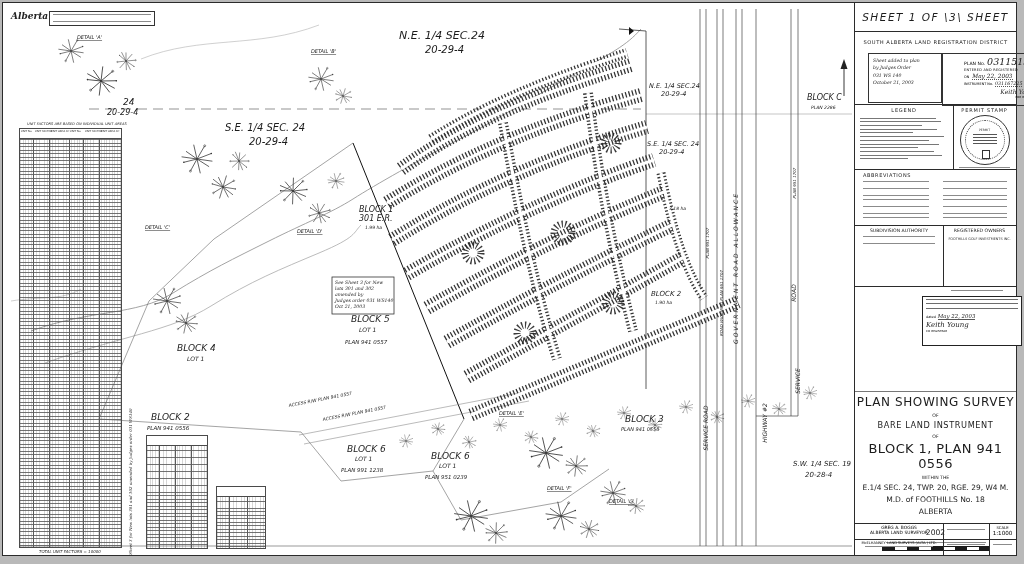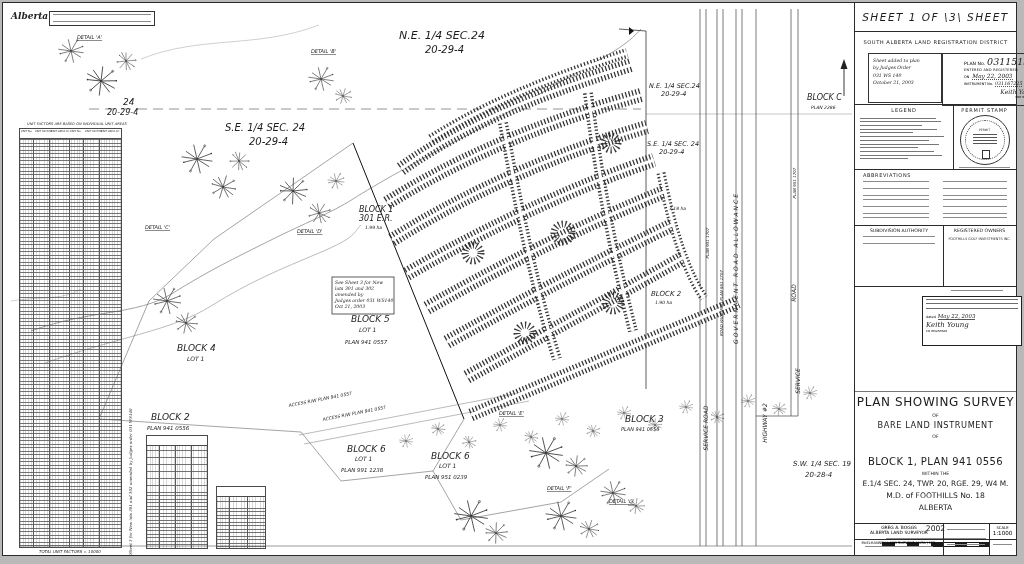--- a/index.html
+++ b/index.html
@@ -366,21 +366,21 @@
       <div style="font-size:2.8px">CO-REGISTRAR</div>
     </div>
 
     <div class="hline" style="top:388px;border-top-color:#777"></div>
 
     <div class="abs c" style="left:0;top:392px;width:161px">
       <div class="tt" style="font-size:12px;letter-spacing:0.6px">PLAN SHOWING SURVEY</div>
       <div class="tt" style="font-size:4.6px;margin-top:4px">OF</div>
       <div class="tt" style="font-size:8.2px;margin-top:2px;letter-spacing:0.6px">BARE LAND INSTRUMENT</div>
       <div class="tt" style="font-size:4.6px;margin-top:4px">OF</div>
-      <div class="tt" style="font-size:10px;margin-top:17px;letter-spacing:0.4px">BLOCK 1, PLAN 941 0556</div>
+      <div class="tt" style="font-size:13px;margin-top:2px;letter-spacing:0.4px">BLOCK 1, PLAN 941 0556</div>
       <div class="tt" style="font-size:4.6px;margin-top:4px">WITHIN THE</div>
       <div class="tt" style="font-size:7.4px;margin-top:3px">E.1/4 SEC. 24, TWP. 20, RGE. 29, W4 M.</div>
       <div class="tt" style="font-size:7.6px;margin-top:3px">M.D. of FOOTHILLS No. 18</div>
       <div class="tt" style="font-size:7.6px;margin-top:3px">ALBERTA</div>
       <div class="tt" style="font-size:7.6px;margin-top:12px">2002</div>
       <div class="bars" style="margin:5px auto 0 auto;width:100px;height:3px"></div>
       <div class="sbar" style="margin:1px auto 0 auto;width:106px"></div>
     </div>
 
     <div class="hline" style="top:520px"></div>

